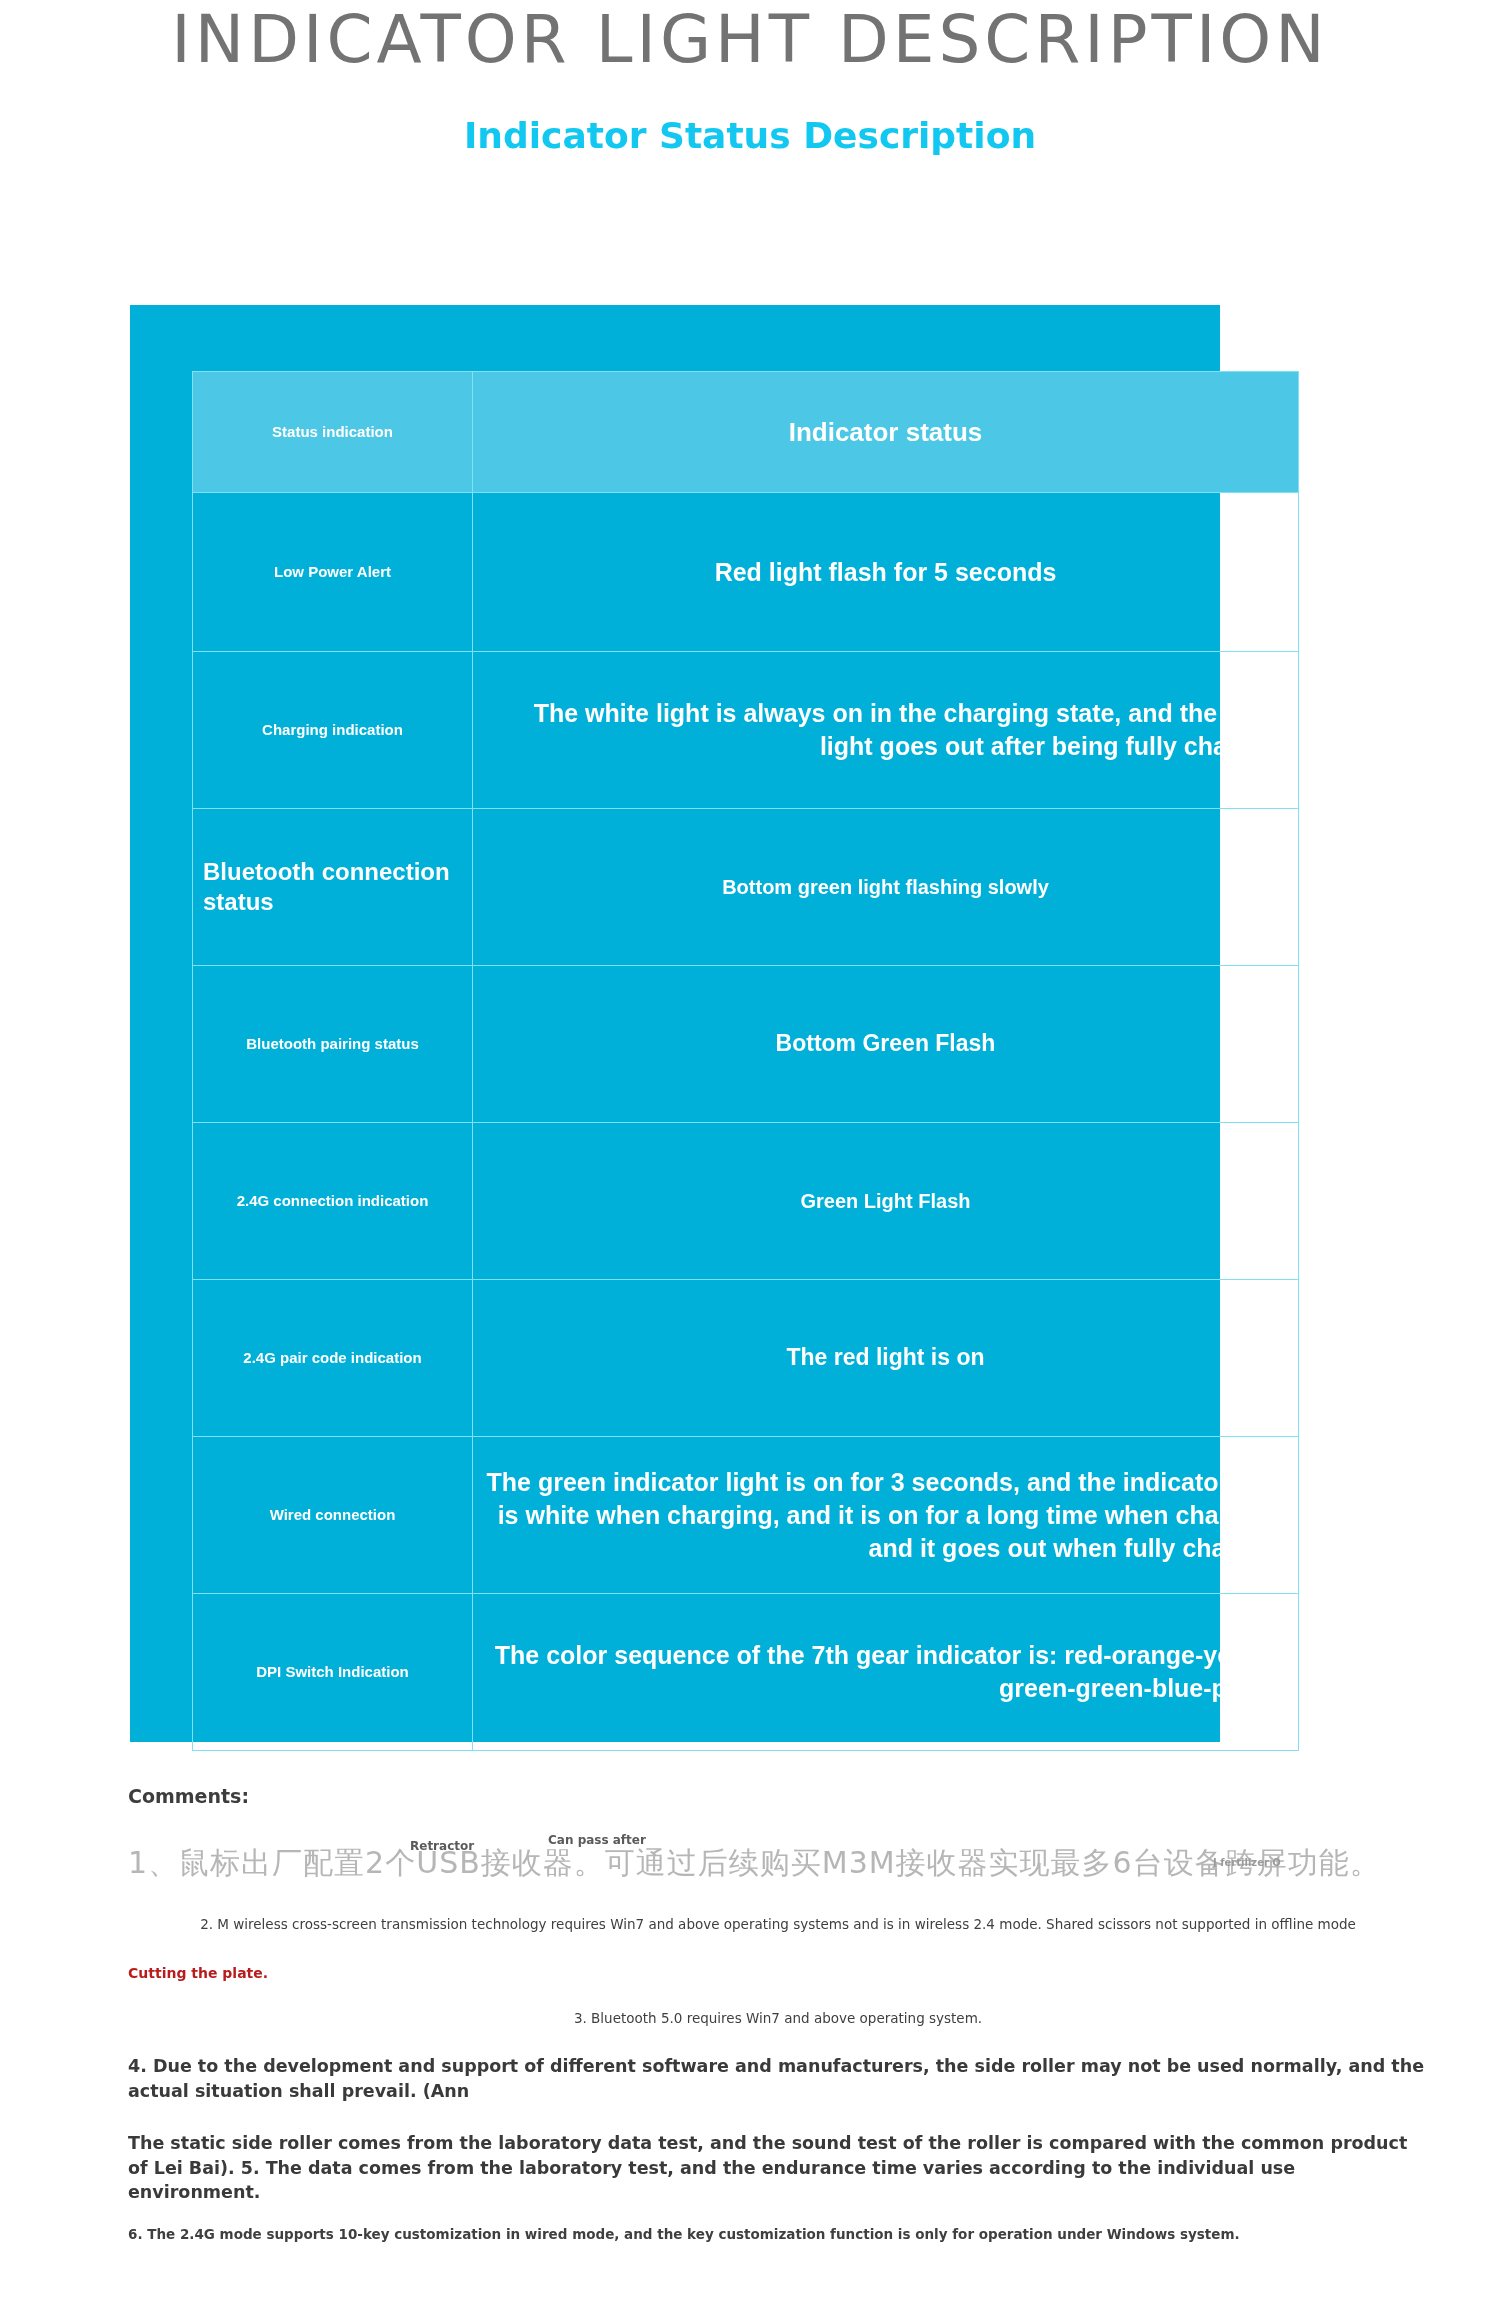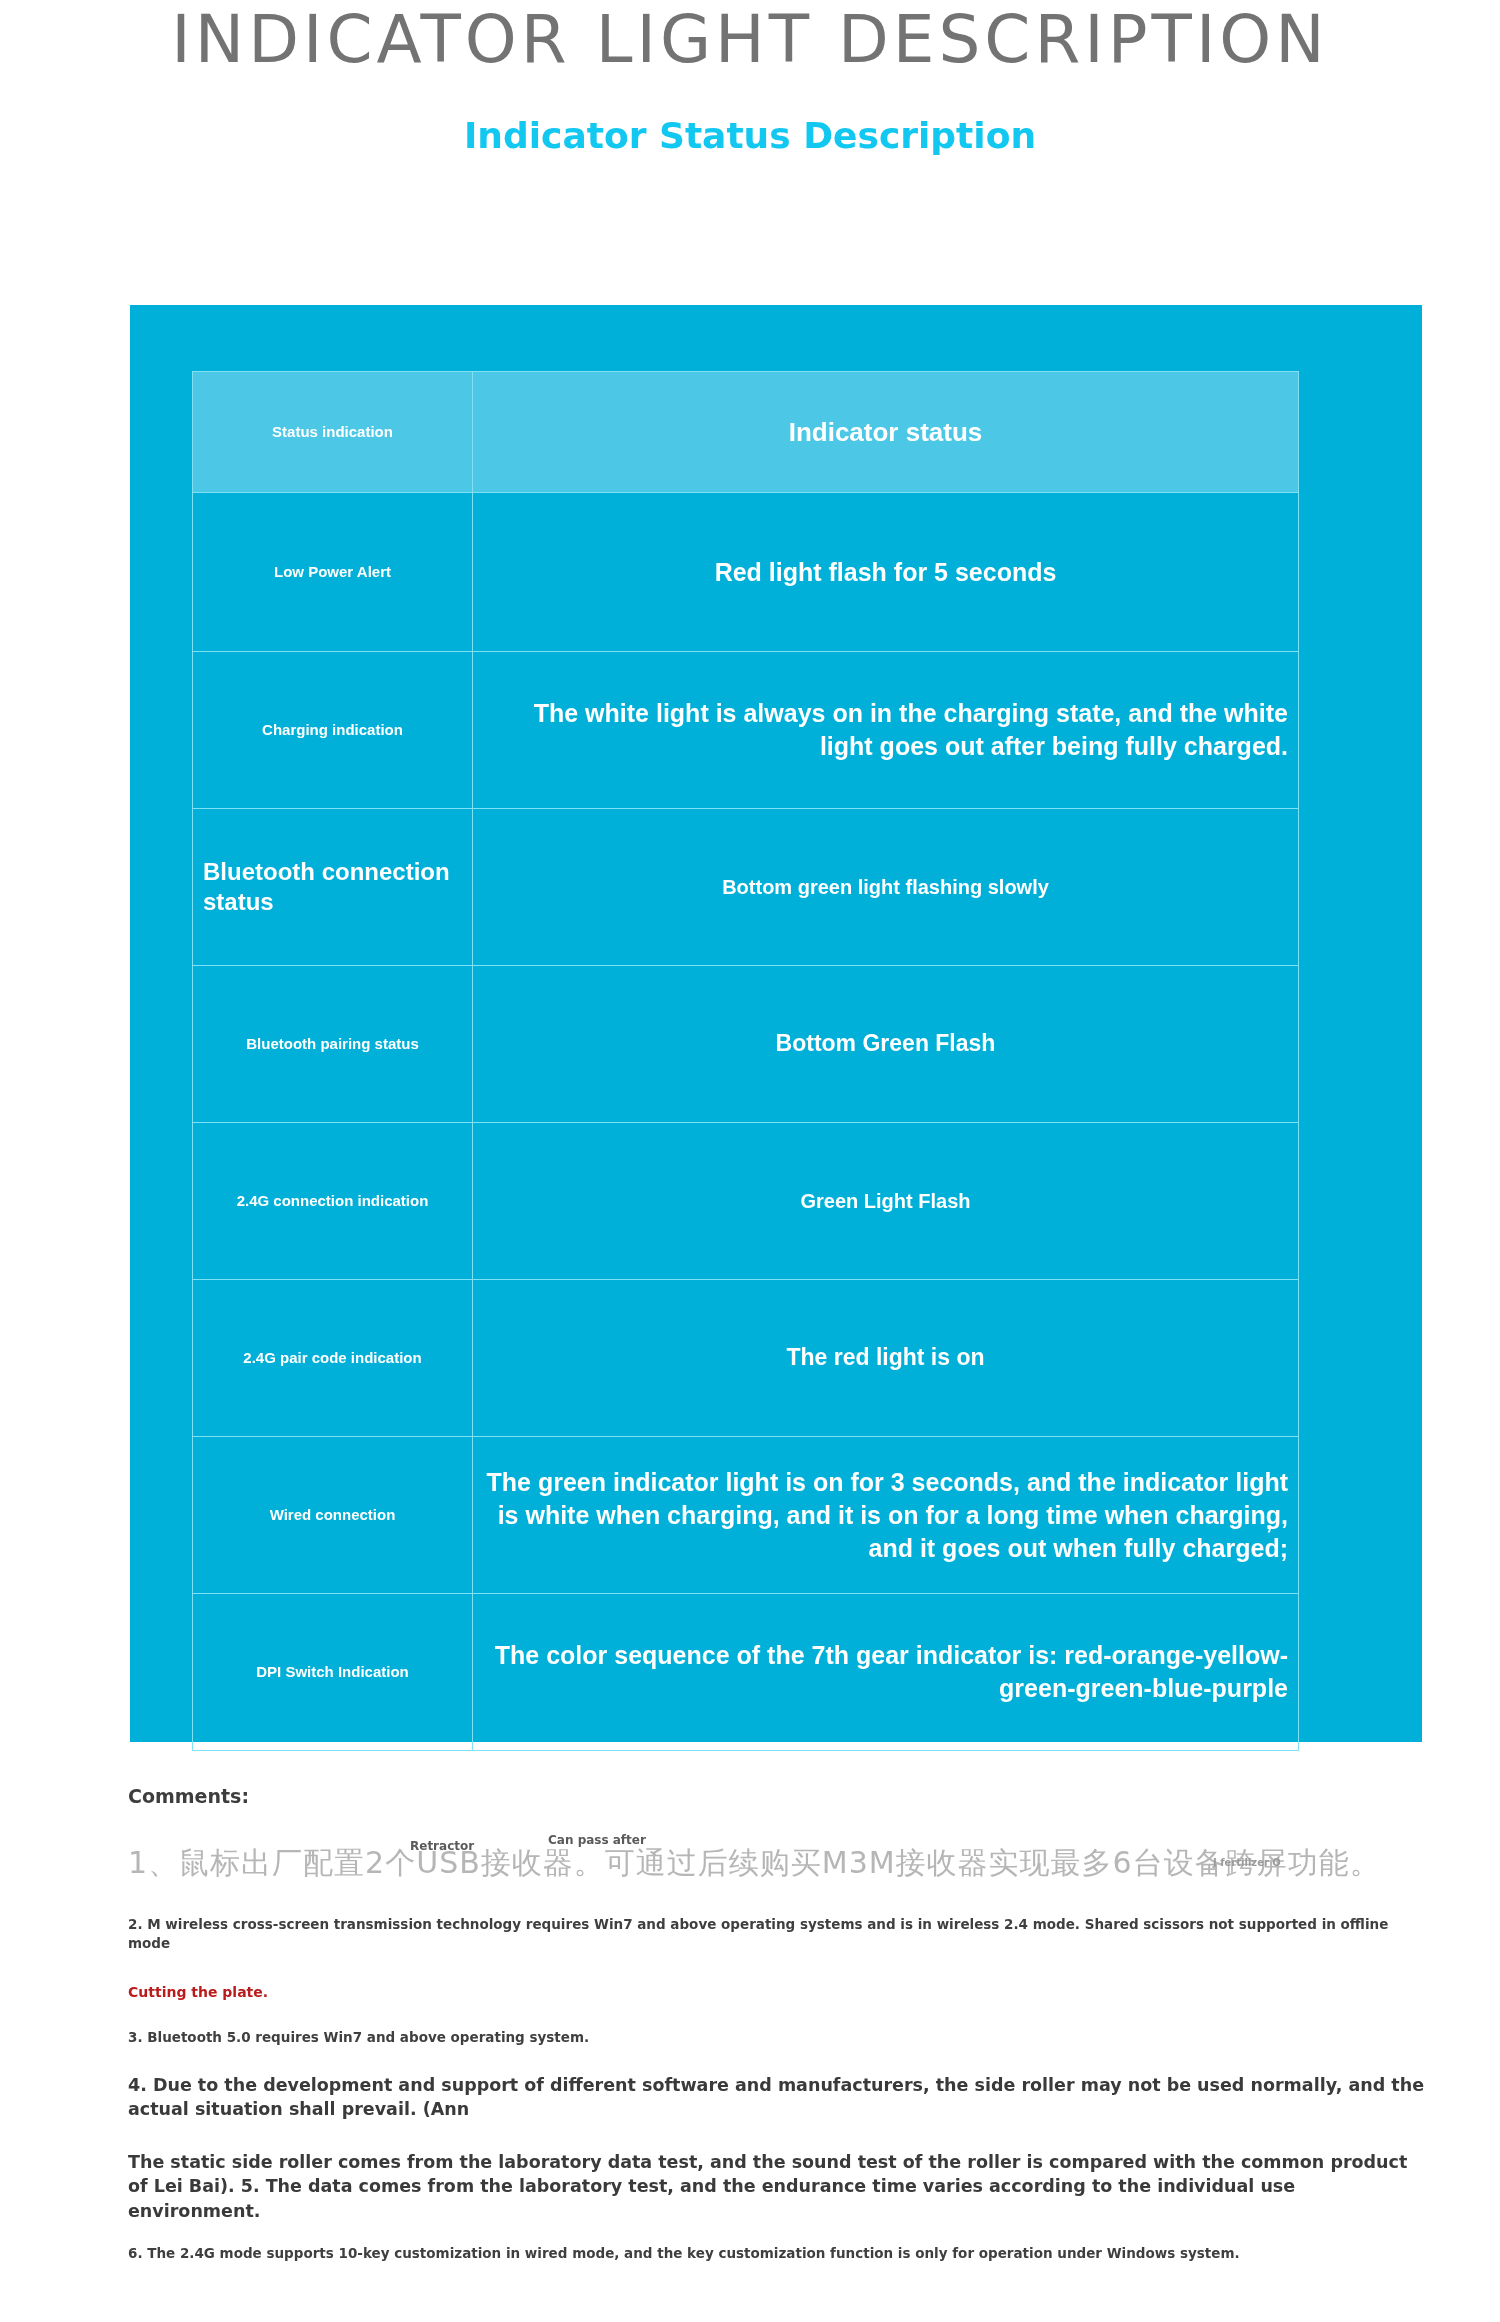--- a/index.html
+++ b/index.html
@@ -41,21 +41,21 @@
     font-weight: bold;
     color: #12c7f0;
     white-space: nowrap;
   }
 
   
   .panel {
     position: absolute;
     left: 130px;
     top: 305px;
-    width: 1292px;
+    width: 1090px;
     height: 1437px;
     background: #00b0d8;
   }
 
   .tbl {
     position: absolute;
     left: 62px;
     top: 66px;
     width: 1106px;
     height: 1298px;
@@ -160,24 +160,25 @@
     color: #5a5a5a;
     white-space: nowrap;
     letter-spacing: 0;
   }
   .ovl-retractor { left: 282px; top: -4px; }
   .ovl-canpass   { left: 420px; top: -10px; }
   .ovl-fert      { left: 1085px; top: 14px; font-size: 10px; color:#9a9a9a; }
 
   .note-xs {
     font-size: 13.5px;
-    font-weight: bold;
+    font-weight: normal;
     color: #3f3f3f;
     margin-top: 26px;
     line-height: 1.4;
+    text-align: center;
   }
   .note-sm {
     font-size: 14px;
     font-weight: bold;
     color: #b91c1c;
     margin-top: 30px;
     line-height: 1.4;
   }
   .note-lg {
     font-size: 17.5px;

